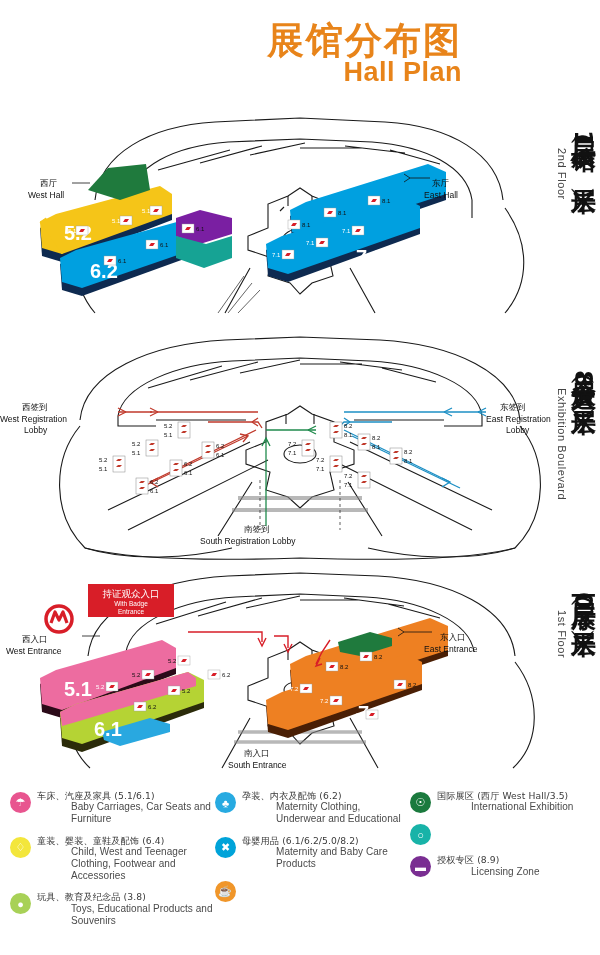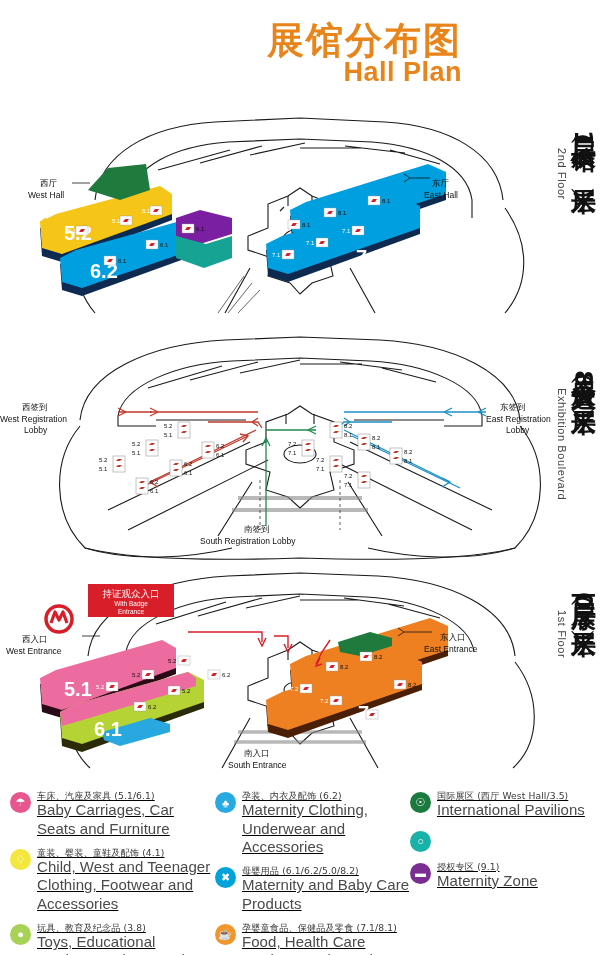--- a/index.html
+++ b/index.html
@@ -55,27 +55,27 @@
     padding: 8px 6px 0 10px;
   }
   .legend-col { display: flex; flex-direction: column; gap: 9px; }
   .legend-item { display: flex; gap: 6px; align-items: flex-start; }
   .legend-icon {
     width: 21px; height: 21px; border-radius: 50%;
     flex: 0 0 21px; margin-top: 2px;
     display: flex; align-items: center; justify-content: center;
     font-size: 11px; color: #fff;
   }
-  .legend-text { line-height: 1.22; text-decoration: underline; }
+  .legend-text { line-height: 1.22; }
   .lg-cn {
     font-size: 9.2px; color: #3a3a3a; font-family: "DejaVu Sans", sans-serif;
     display: block; letter-spacing: 0.1px;
   }
   .lg-en {
-    font-size: 15px; color: #4a4a4a; display: block; letter-spacing: 0.05px;
+    font-size: 10px; color: #4a4a4a; display: block; letter-spacing: 0.05px; margin-left: 34px;
   }
 
   
   .hallnum { font-weight: bold; fill: #ffffff; font-family: "Liberation Sans", sans-serif; }
   .maptext-cn { font-family: "DejaVu Sans", sans-serif; font-size: 8.5px; fill: #111; }
   .maptext-en { font-family: "Liberation Sans", sans-serif; font-size: 8.5px; fill: #111; }
   .tinynum { font-family: "Liberation Sans", sans-serif; font-size: 6px; fill: #111; }
   .tinynum-w { font-family: "Liberation Sans", sans-serif; font-size: 6px; fill: #ffffff; }
 </style>
 </head>
@@ -549,73 +549,69 @@
         <div class="legend-item">
           <div class="legend-icon" style="background:#E8558F;">☂</div>
           <div class="legend-text">
             <span class="lg-cn">车床、汽座及家具 (5.1/6.1)</span>
             <span class="lg-en">Baby Carriages, Car Seats and Furniture</span>
           </div>
         </div>
         <div class="legend-item">
           <div class="legend-icon" style="background:#F3E63C;">♢</div>
           <div class="legend-text">
-            <span class="lg-cn">童装、婴装、童鞋及配饰 (4.1)</span>
+            <span class="lg-cn">童装、婴装、童鞋及配饰 (6.4)</span>
             <span class="lg-en">Child, West and Teenager Clothing, Footwear and Accessories</span>
           </div>
         </div>
         <div class="legend-item">
           <div class="legend-icon" style="background:#A8D157;">●</div>
           <div class="legend-text">
             <span class="lg-cn">玩具、教育及纪念品 (3.8)</span>
             <span class="lg-en">Toys, Educational Products and Souvenirs</span>
           </div>
         </div>
       </div>
 
       <div class="legend-col">
         <div class="legend-item">
           <div class="legend-icon" style="background:#27AAE1;">♣</div>
           <div class="legend-text">
             <span class="lg-cn">孕装、内衣及配饰 (6.2)</span>
-            <span class="lg-en">Maternity Clothing, Underwear and Accessories</span>
+            <span class="lg-en">Maternity Clothing, Underwear and Educational</span>
           </div>
         </div>
         <div class="legend-item">
           <div class="legend-icon" style="background:#00A3D9;">✖</div>
           <div class="legend-text">
             <span class="lg-cn">母婴用品 (6.1/6.2/5.0/8.2)</span>
             <span class="lg-en">Maternity and Baby Care Products</span>
           </div>
         </div>
         <div class="legend-item">
           <div class="legend-icon" style="background:#F0962A;">☕</div>
-          <div class="legend-text">
-            <span class="lg-cn">孕婴童食品、保健品及零食 (7.1/8.1)</span>
-            <span class="lg-en">Food, Health Care Products and Snacks</span>
-          </div>
         </div>
       </div>
 
       <div class="legend-col">
         <div class="legend-item">
           <div class="legend-icon" style="background:#1B7A3E;">☉</div>
           <div class="legend-text">
             <span class="lg-cn">国际展区 (西厅 West Hall/3.5)</span>
-            <span class="lg-en">International Pavilions</span>
+            <span class="lg-en">International Exhibition</span>
           </div>
         </div>
         <div class="legend-item">
           <div class="legend-icon" style="background:#18B3A8;">○</div>
         </div>
         <div class="legend-item">
           <div class="legend-icon" style="background:#7A2E92;">▬</div>
           <div class="legend-text">
-            <span class="lg-cn">授权专区 (9.1)</span>
-            <span class="lg-en">Maternity Zone</span>
+            <span class="lg-cn">授权专区 (8.9)</span>
+            <span class="lg-en">Licensing Zone</span>
           </div>
         </div>
       </div>
 
     </div>
   </div>
 
 </div>
 
 </body></html>

